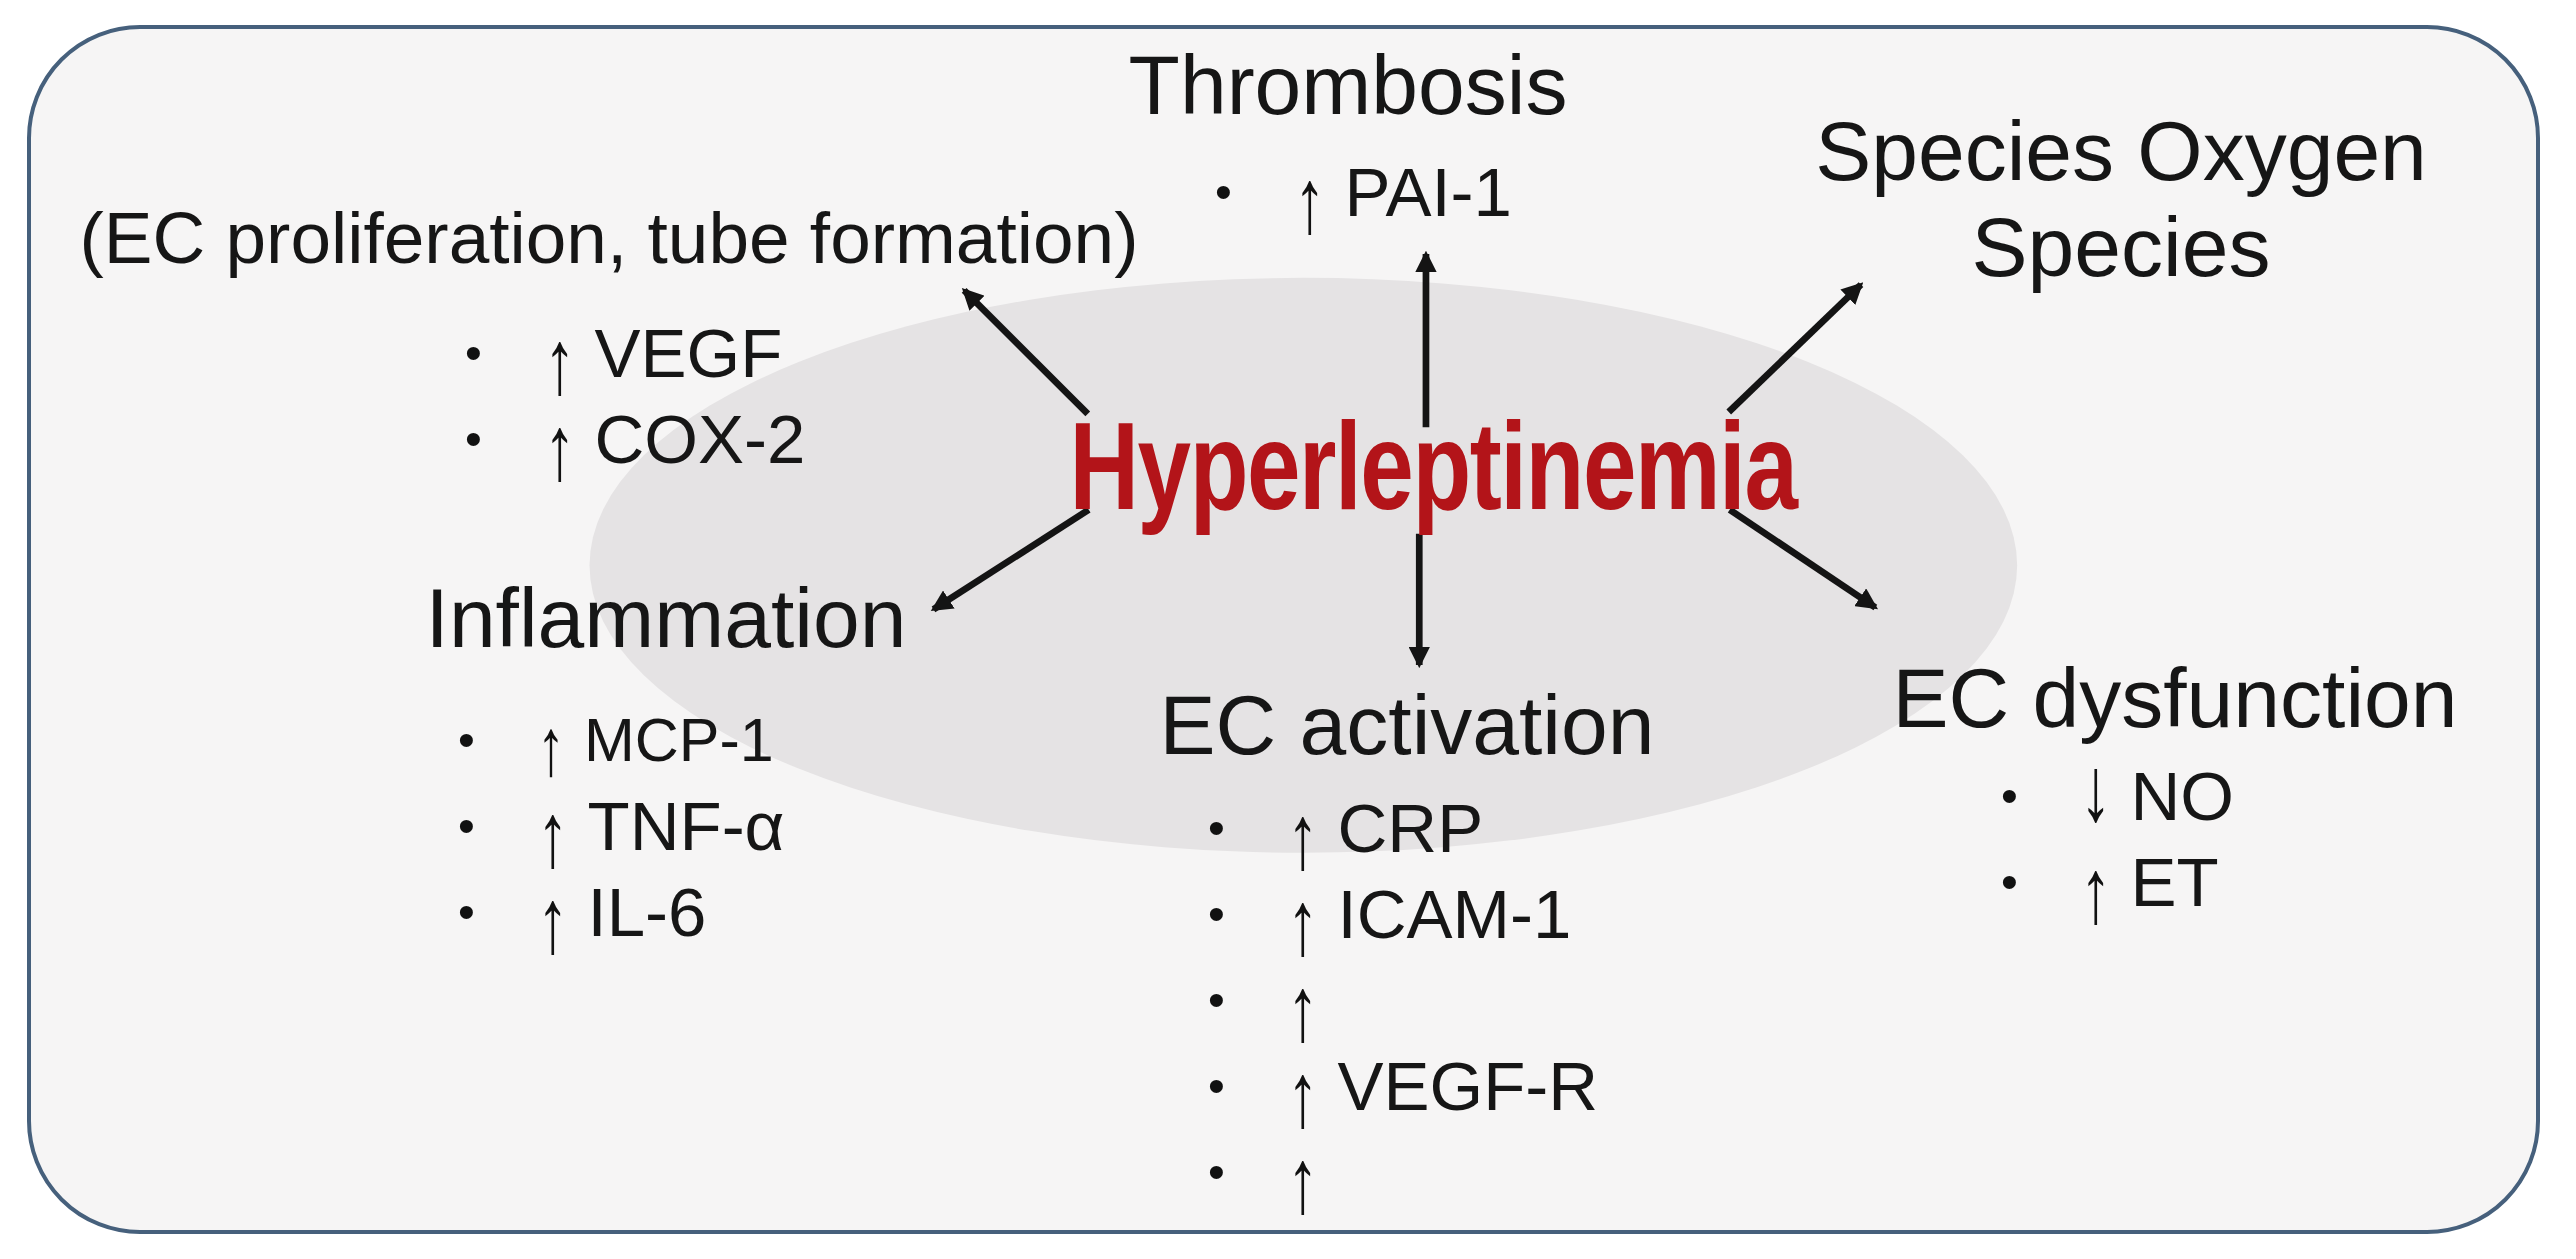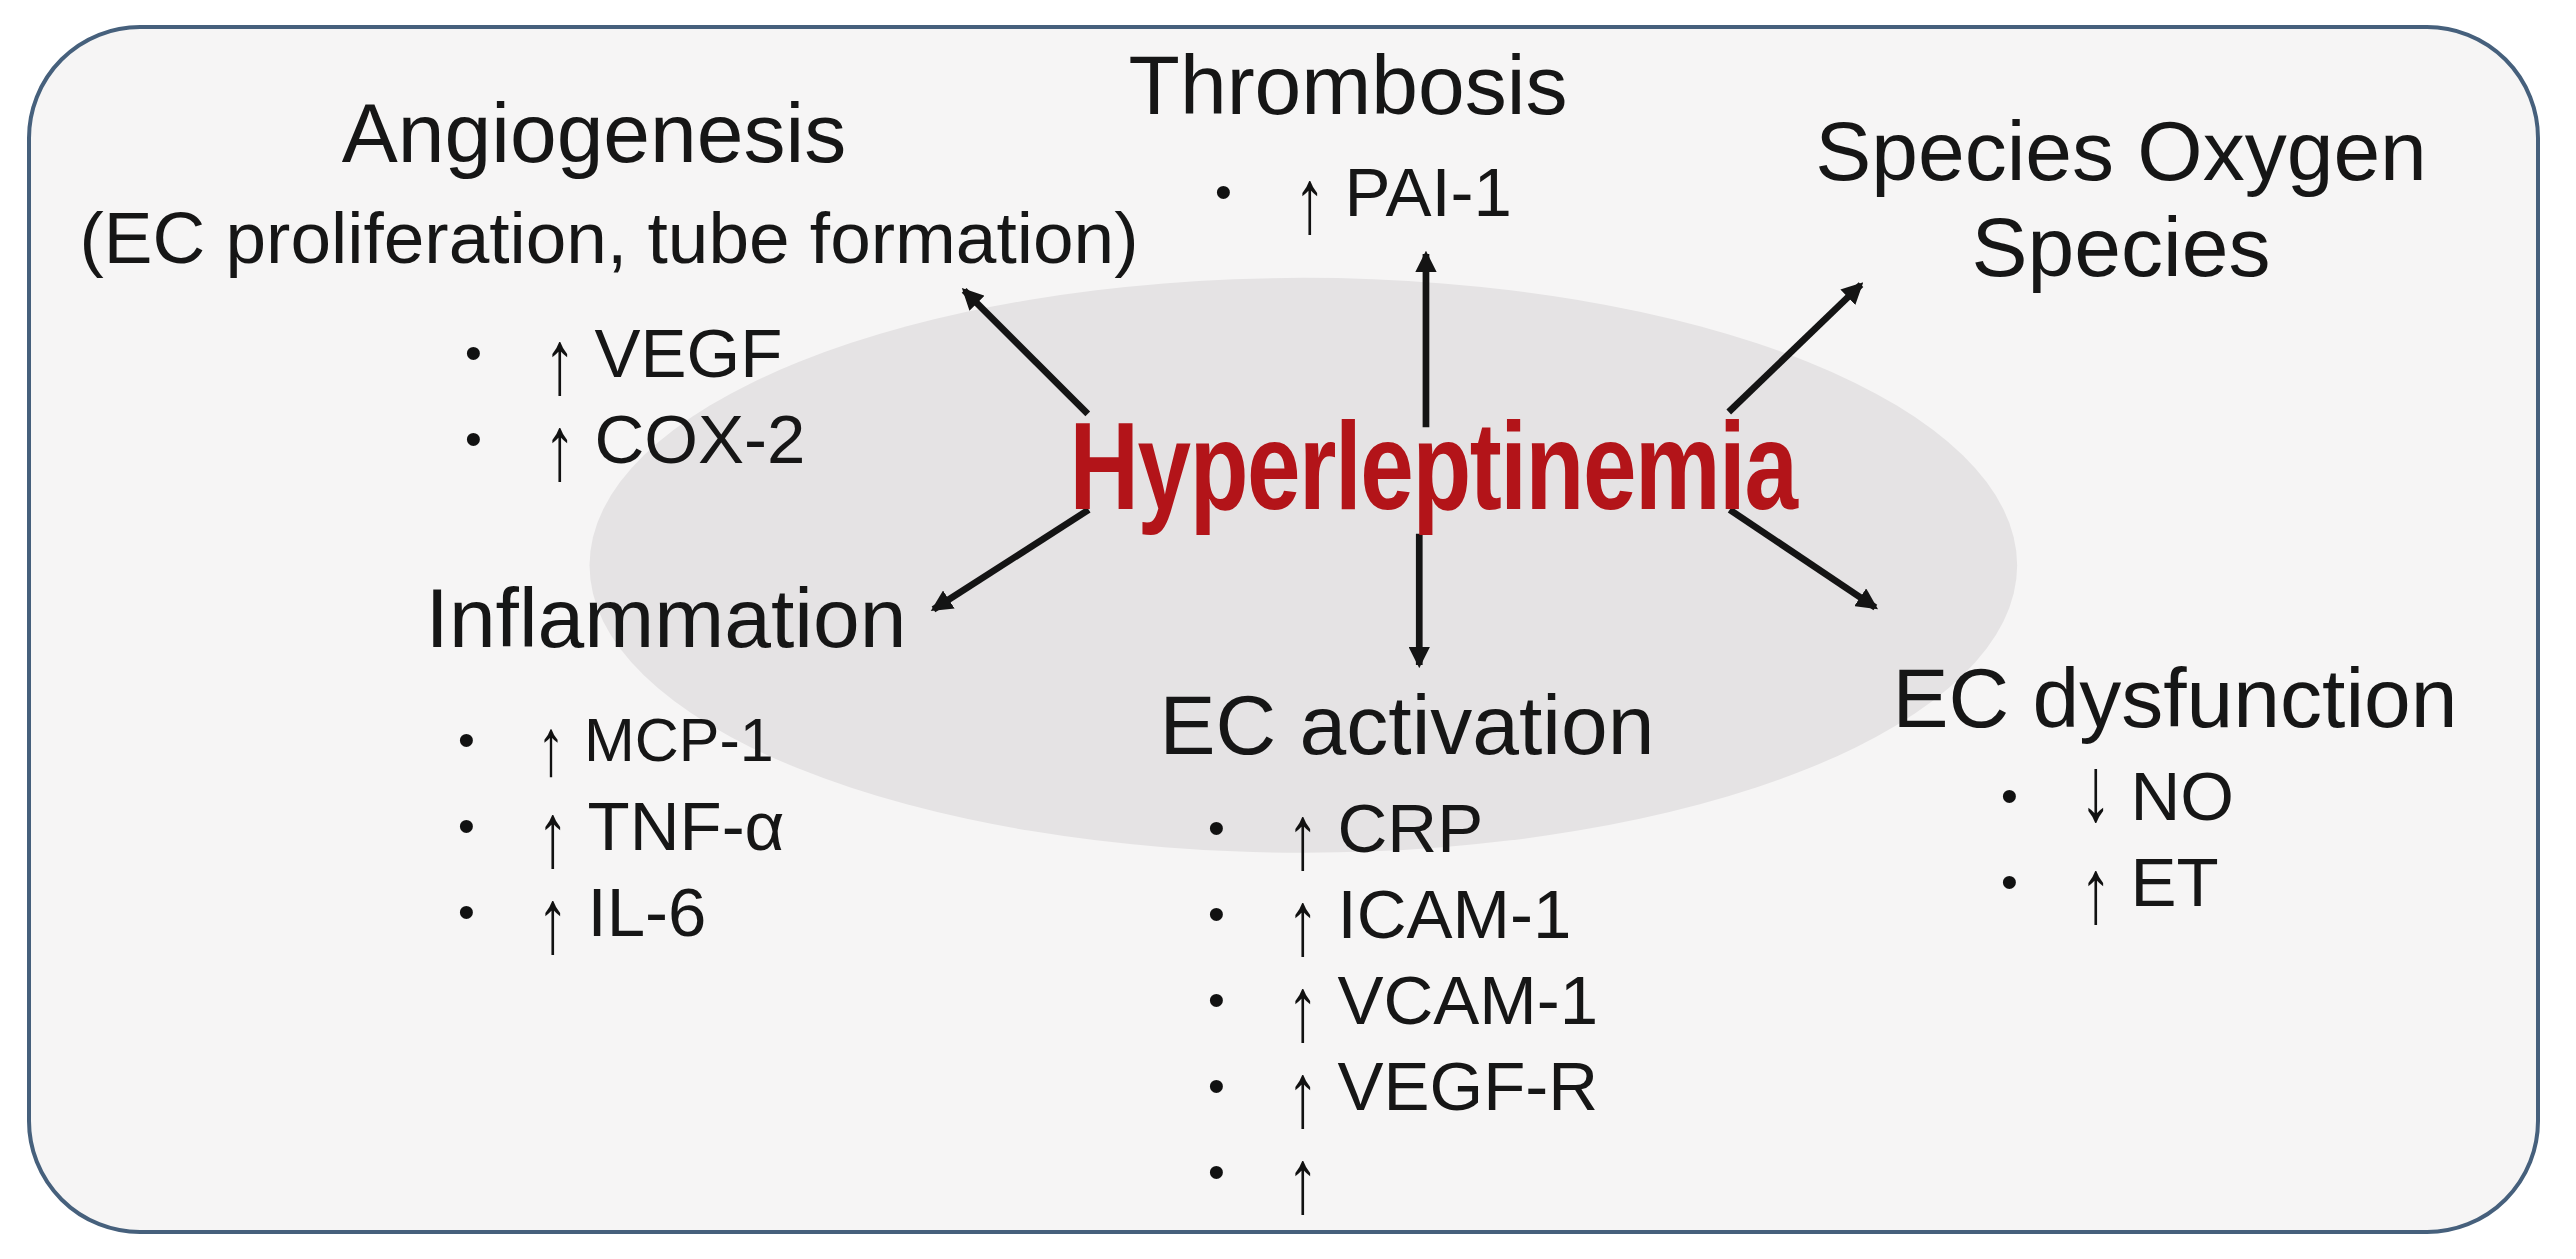--- a/index.html
+++ b/index.html
@@ -54,21 +54,20 @@
     <line x1="1135" y1="432" x2="1006" y2="303" stroke="#141414" stroke-width="7" marker-end="url(#ah)"></line>
     <line x1="1488" y1="446" x2="1488" y2="265" stroke="#141414" stroke-width="7" marker-end="url(#ah)"></line>
     <line x1="1804" y1="430" x2="1942" y2="297" stroke="#141414" stroke-width="7" marker-end="url(#ah)"></line>
     <line x1="1136" y1="532" x2="974" y2="636" stroke="#141414" stroke-width="7" marker-end="url(#ah)"></line>
     <line x1="1481" y1="557" x2="1481" y2="694" stroke="#141414" stroke-width="7" marker-end="url(#ah)"></line>
     <line x1="1805" y1="532" x2="1957" y2="634" stroke="#141414" stroke-width="7" marker-end="url(#ah)"></line>
   </svg>
 
   <div class="t center-title" style="left:1433px;top:403px">Hyperleptinemia</div>
 
-  <div class="t title cx" style="left:594px;top:91px">Angiogenesis</div>
   <div class="t subtitle cx" style="left:609px;top:201px">(EC proliferation, tube formation)</div>
   <ul class="blist" style="left:465px;top:310px">
     <li class="bi">
       <span class="dot">•</span>
       <span class="arr up">↑</span>
       <span class="lbl">VEGF</span>
     </li>
     <li class="bi">
       <span class="dot">•</span>
       <span class="arr up">↑</span>
@@ -117,21 +116,20 @@
       <span class="lbl">CRP</span>
     </li>
     <li class="bi">
       <span class="dot">•</span>
       <span class="arr up">↑</span>
       <span class="lbl">ICAM-1</span>
     </li>
     <li class="bi">
       <span class="dot">•</span>
       <span class="arr up">↑</span>
-      <span class="lbl">VCAM-1</span>
     </li>
     <li class="bi">
       <span class="dot">•</span>
       <span class="arr up">↑</span>
       <span class="lbl">VEGF-R</span>
     </li>
     <li class="bi">
       <span class="dot">•</span>
       <span class="arr up">↑</span>
     </li>

